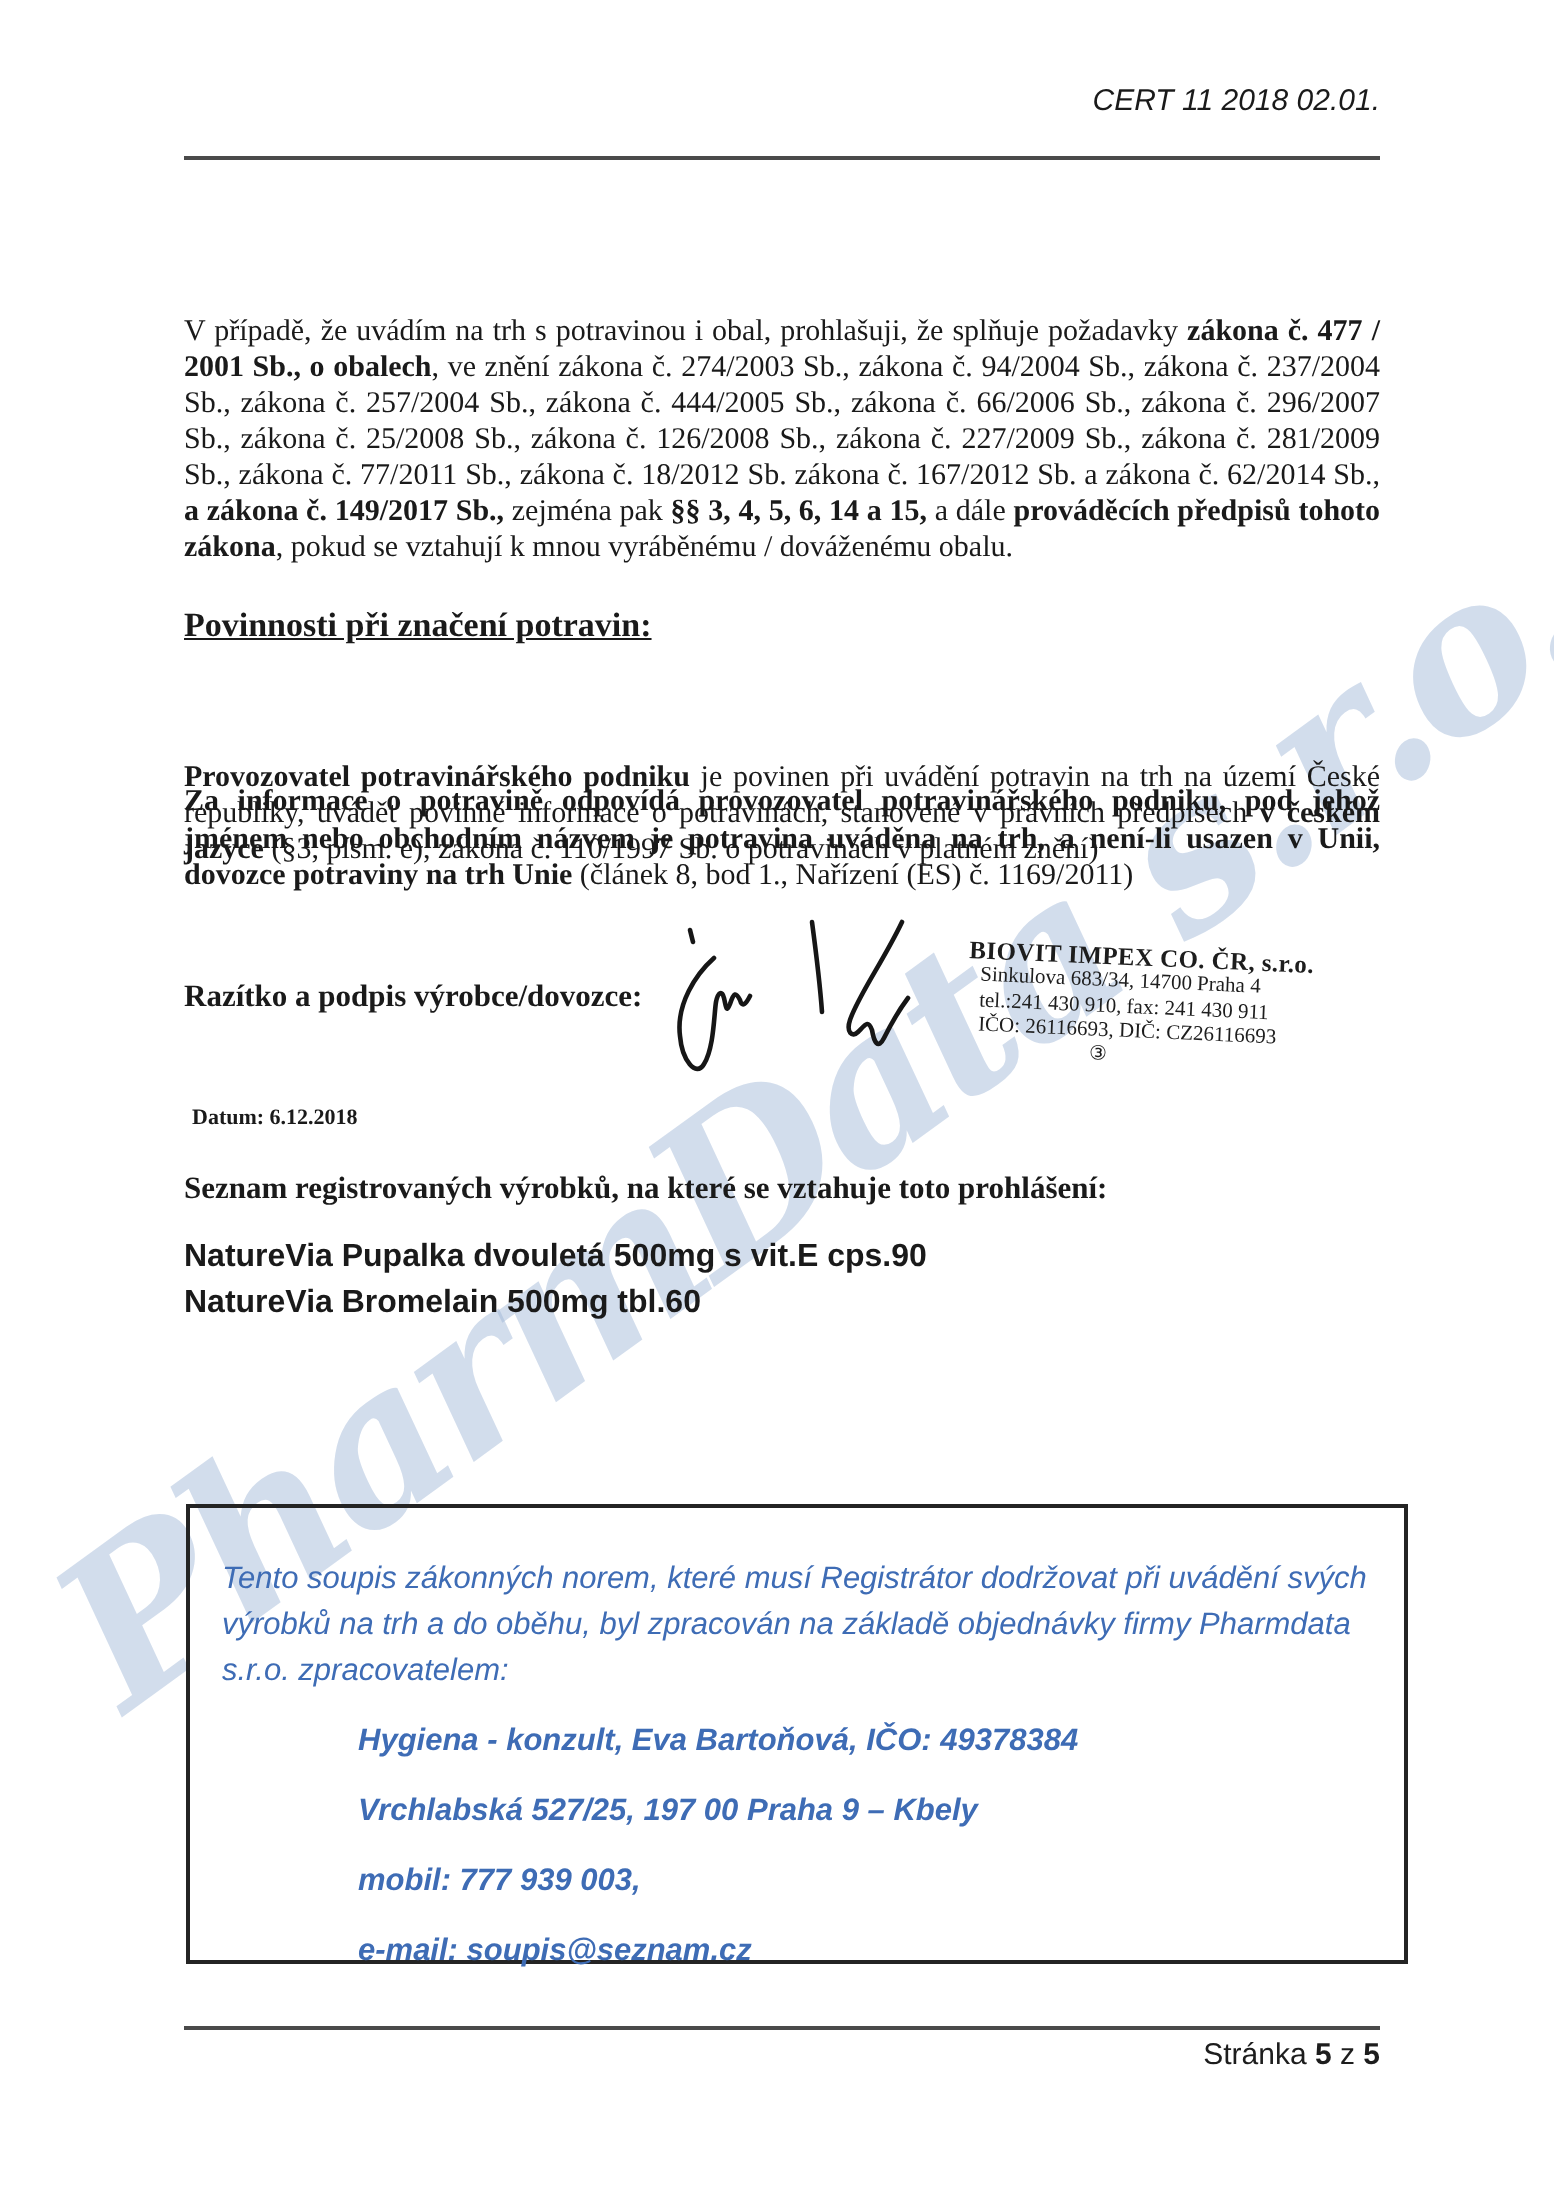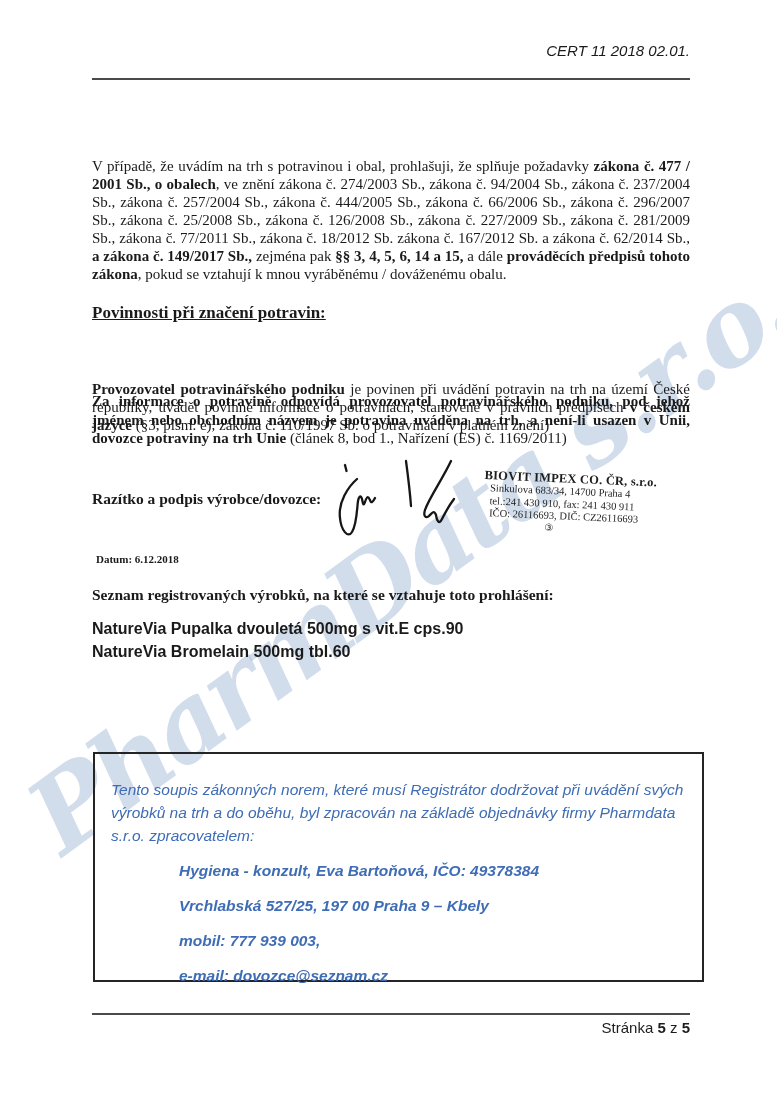--- a/index.html
+++ b/index.html
@@ -111,21 +111,21 @@
     <div class="abs sans products">
       <div>NatureVia Pupalka dvouletá 500mg s vit.E cps.90</div>
       <div>NatureVia Bromelain 500mg tbl.60</div>
     </div>
 
     <div class="abs info-box sans">
       <p class="box-intro">Tento soupis zákonných norem, které musí Registrátor dodržovat při uvádění svých výrobků na trh a do oběhu, byl zpracován na základě objednávky firmy Pharmdata s.r.o. zpracovatelem:</p>
       <div class="box-entry">Hygiena - konzult, Eva Bartoňová, IČO:  49378384</div>
       <div class="box-entry">Vrchlabská 527/25, 197 00   Praha 9 – Kbely</div>
       <div class="box-entry">mobil: 777 939 003,</div>
-      <div class="box-entry">e-mail: dovozce@seznam.cz</div>
+      <div class="box-entry">e-mail: soupis@seznam.cz</div>
     </div>
 
     <div class="abs rule bottom-rule"></div>
 
     <div class="abs sans footer-text"><span>Stránka</span>&nbsp;<span class="b">5</span>&nbsp;<span>z</span>&nbsp;<span class="b">5</span></div>
 
   </div>
 </div>
 
 </body></html>

